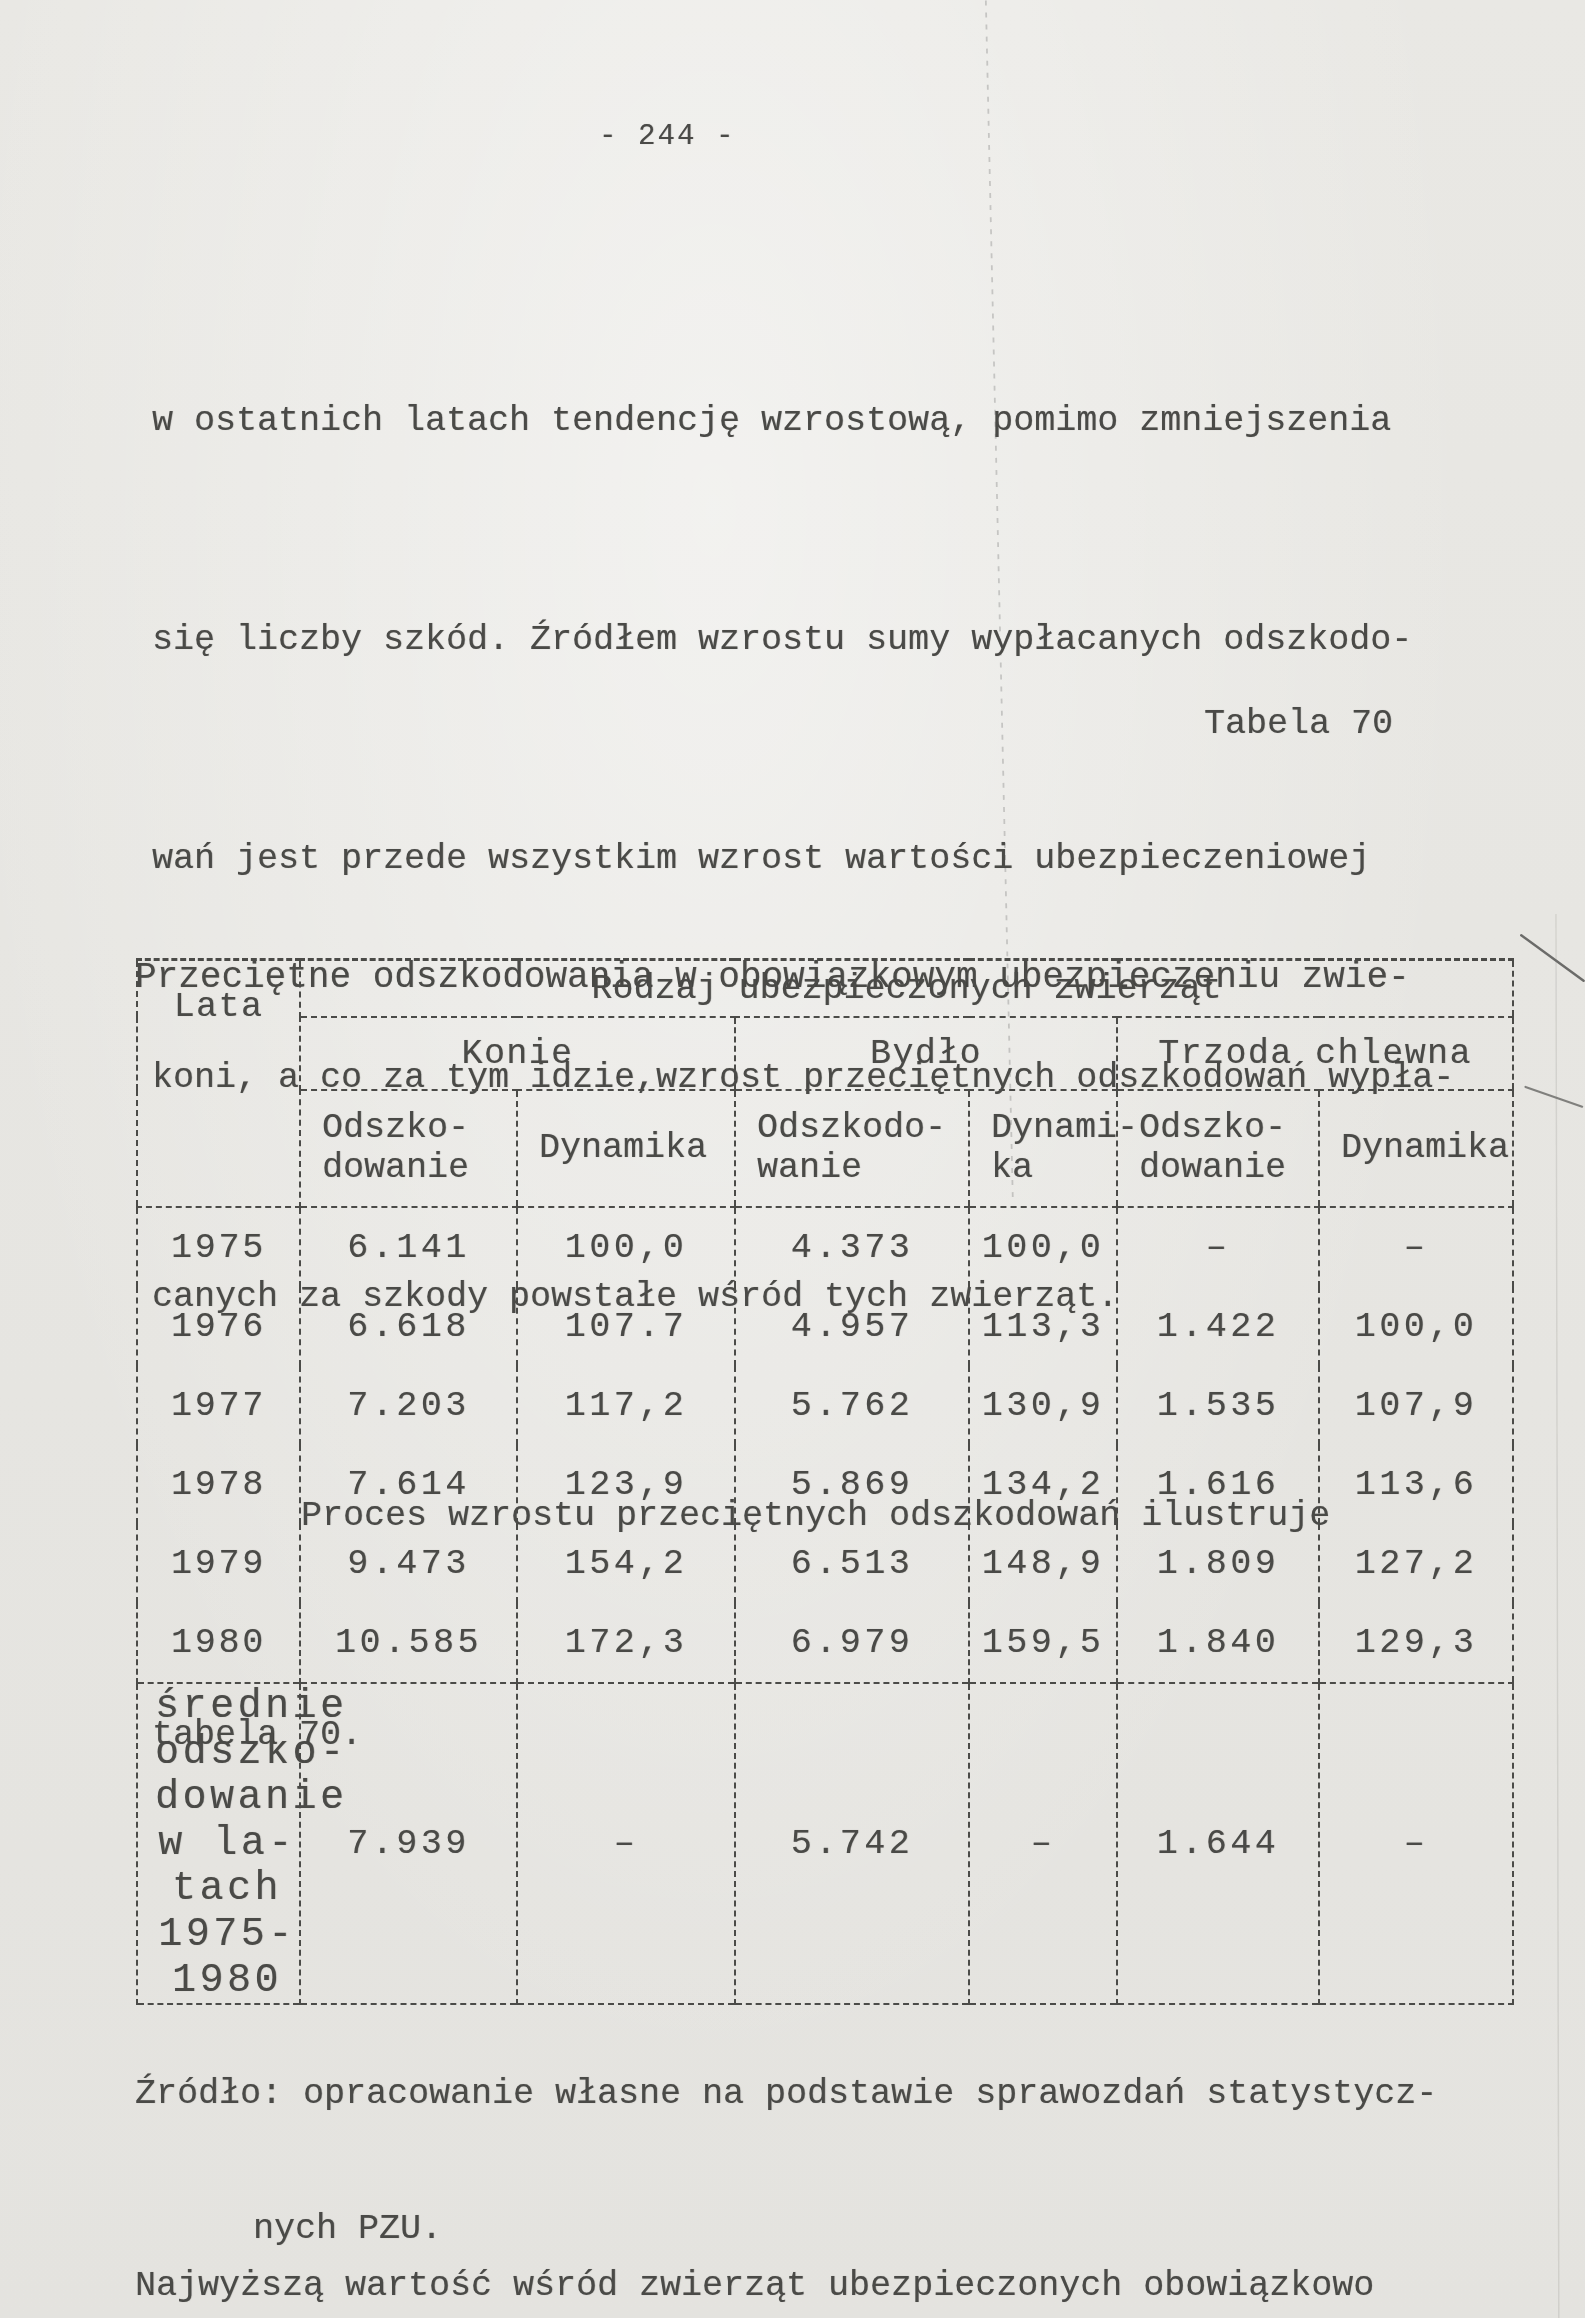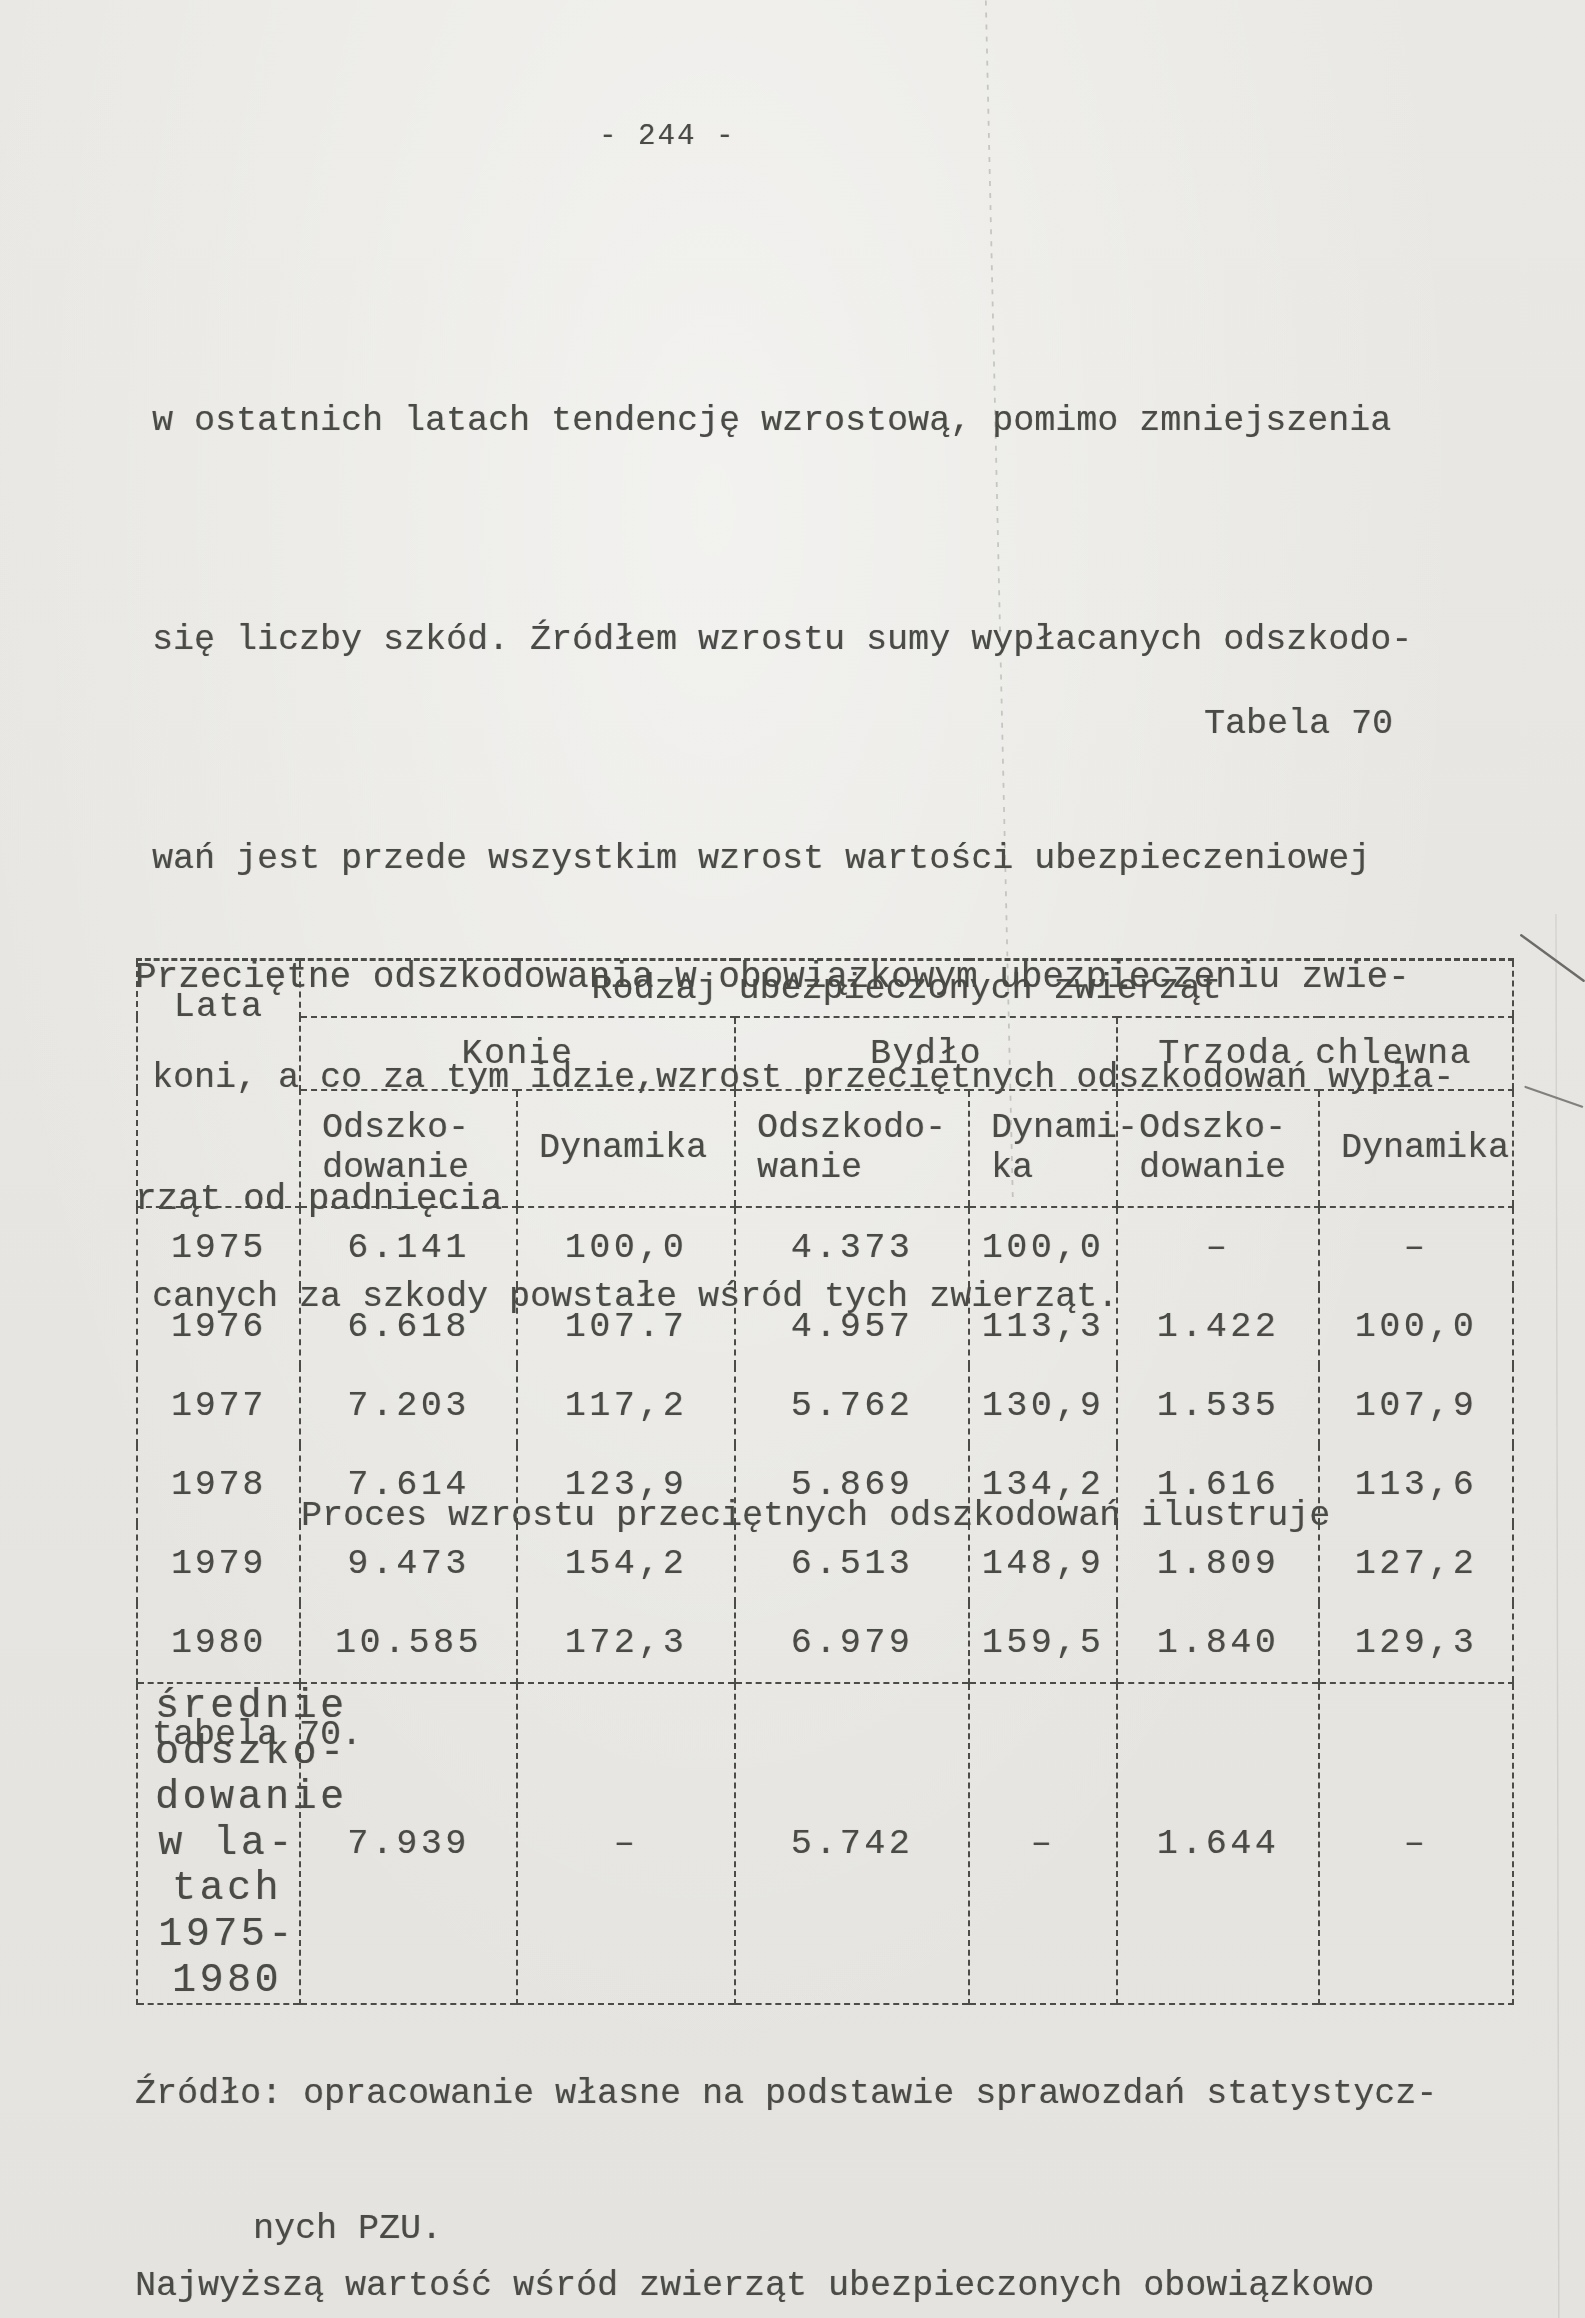--- a/index.html
+++ b/index.html
@@ -91,21 +91,20 @@
     <div>koni, a co za tym idzie,wzrost przeciętnych odszkodowań wypła-</div>
     <div>canych za szkody powstałe wśród tych zwierząt.</div>
     <div class="indent">Proces wzrostu przeciętnych odszkodowań ilustruje</div>
     <div>tabela 70.</div>
   </div>
 
   <div id="tabela-label" class="ink">Tabela 70</div>
 
   <div id="table-title" class="ink">
     <div>Przeciętne odszkodowania w obowiązkowym ubezpieczeniu zwie-</div>
-    <div>rząt od padnięcia</div>
   </div>
 
   <table class="t70 ink">
     <colgroup>
       <col style="width:163px">
         <col style="width:217px">
         <col style="width:218px">
       <col style="width:234px">
         <col style="width:148px">
         <col style="width:202px">

